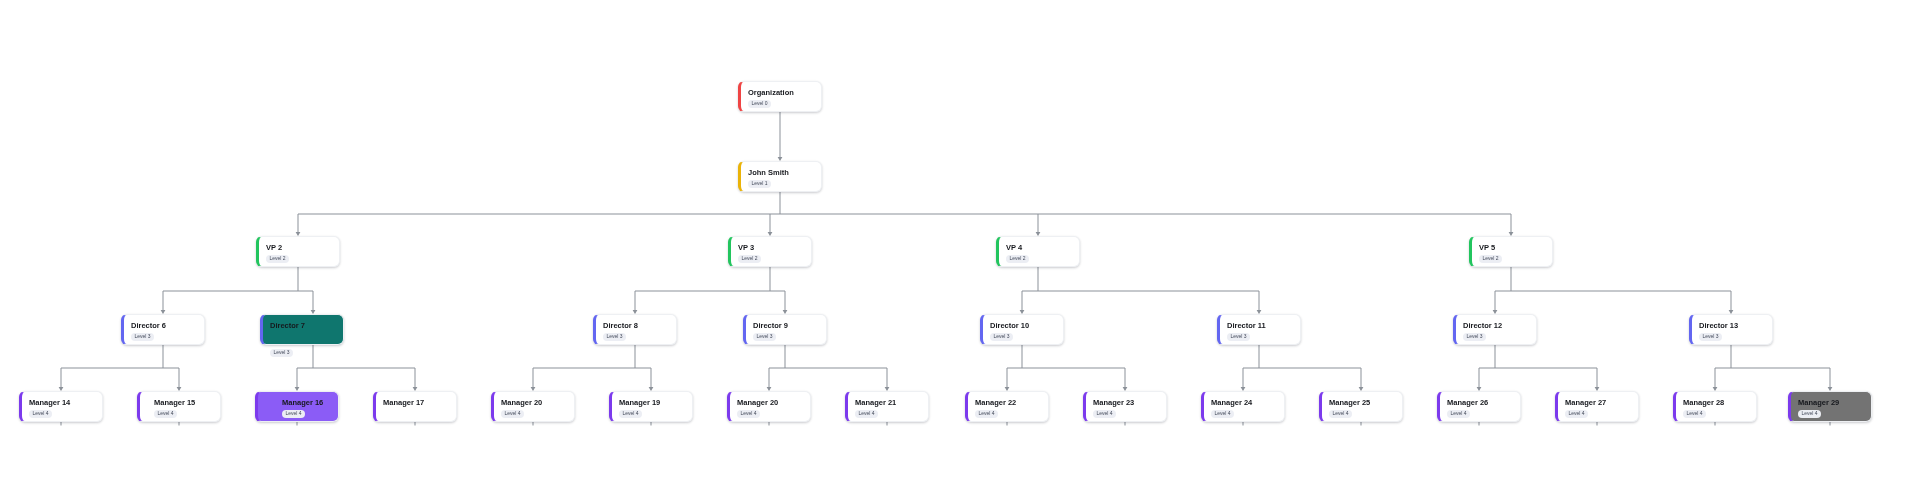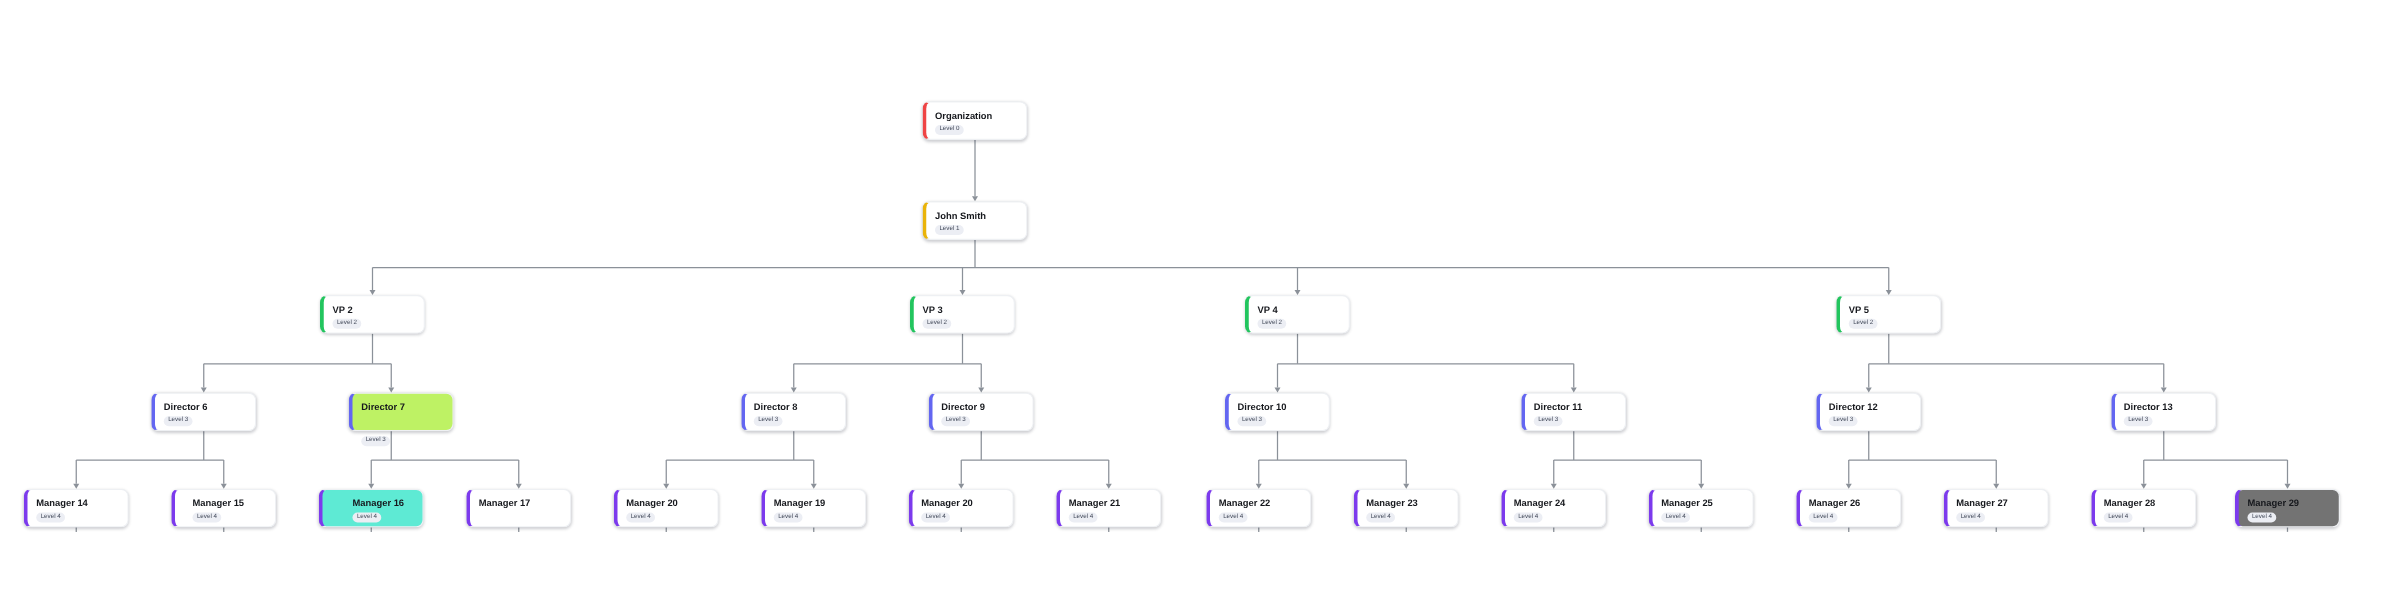--- a/index.html
+++ b/index.html
@@ -184,21 +184,21 @@
       <div class="node-badge" style="background: rgb(236, 238, 244); color: rgb(65, 72, 88);">Level 2</div>
     </div>
     <div class="node" style="left: 1469px; top: 236px; border-left-color: rgb(34, 197, 94); background: rgb(255, 255, 255);">
       <div class="node-title" style="color: rgb(22, 24, 29);">VP 5</div>
       <div class="node-badge" style="background: rgb(236, 238, 244); color: rgb(65, 72, 88);">Level 2</div>
     </div>
     <div class="node" style="left: 121px; top: 314px; border-left-color: rgb(99, 102, 241); background: rgb(255, 255, 255);">
       <div class="node-title" style="color: rgb(22, 24, 29);">Director 6</div>
       <div class="node-badge" style="background: rgb(236, 238, 244); color: rgb(65, 72, 88);">Level 3</div>
     </div>
-    <div class="node" style="left: 279px; top: 314px; border-left-color: rgb(99, 102, 241); background: #bef264; gap: 16px;">
+    <div class="node" style="left: 260px; top: 314px; border-left-color: rgb(99, 102, 241); background: #0f766e; gap: 16px;">
       <div class="node-title" style="color: rgb(22, 24, 29);">Director 7</div>
       <div class="node-badge" style="background: rgb(236, 238, 244); color: rgb(65, 72, 88);">Level 3</div>
     </div>
     <div class="node" style="left: 593px; top: 314px; border-left-color: rgb(99, 102, 241); background: rgb(255, 255, 255);">
       <div class="node-title" style="color: rgb(22, 24, 29);">Director 8</div>
       <div class="node-badge" style="background: rgb(236, 238, 244); color: rgb(65, 72, 88);">Level 3</div>
     </div>
     <div class="node" style="left: 743px; top: 314px; border-left-color: rgb(99, 102, 241); background: rgb(255, 255, 255);">
       <div class="node-title" style="color: rgb(22, 24, 29);">Director 9</div>
       <div class="node-badge" style="background: rgb(236, 238, 244); color: rgb(65, 72, 88);">Level 3</div>
@@ -220,21 +220,21 @@
       <div class="node-badge" style="background: rgb(236, 238, 244); color: rgb(65, 72, 88);">Level 3</div>
     </div>
     <div class="node" style="left: 19px; top: 391px; border-left-color: rgb(124, 58, 237); background: rgb(255, 255, 255);">
       <div class="node-title" style="color: rgb(22, 24, 29);">Manager 14</div>
       <div class="node-badge" style="background: rgb(236, 238, 244); color: rgb(65, 72, 88);">Level 4</div>
     </div>
     <div class="node" style="left: 137px; top: 391px; border-left-color: rgb(124, 58, 237); background: rgb(255, 255, 255); padding-left: 14px;">
       <div class="node-title" style="color: rgb(22, 24, 29);">Manager 15</div>
       <div class="node-badge" style="background: rgb(236, 238, 244); color: rgb(65, 72, 88);">Level 4</div>
     </div>
-    <div class="node" style="left: 255px; top: 391px; border-left-color: rgb(124, 58, 237); background: #5eead4; padding-left: 24px;">
+    <div class="node" style="left: 255px; top: 391px; border-left-color: rgb(124, 58, 237); background: #8b5cf6; padding-left: 24px;">
       <div class="node-title" style="color: rgb(22, 24, 29);">Manager 16</div>
       <div class="node-badge" style="background: rgb(236, 238, 244); color: rgb(65, 72, 88);">Level 4</div>
     </div>
     <div class="node" style="left: 373px; top: 391px; border-left-color: rgb(124, 58, 237); background: rgb(255, 255, 255); gap: 36px;">
       <div class="node-title" style="color: rgb(22, 24, 29);">Manager 17</div>
       <div class="node-badge" style="background: rgb(236, 238, 244); color: rgb(65, 72, 88);">Level 4</div>
     </div>
     <div class="node" style="left: 491px; top: 391px; border-left-color: rgb(124, 58, 237); background: rgb(255, 255, 255);">
       <div class="node-title" style="color: rgb(22, 24, 29);">Manager 20</div>
       <div class="node-badge" style="background: rgb(236, 238, 244); color: rgb(65, 72, 88);">Level 4</div>

